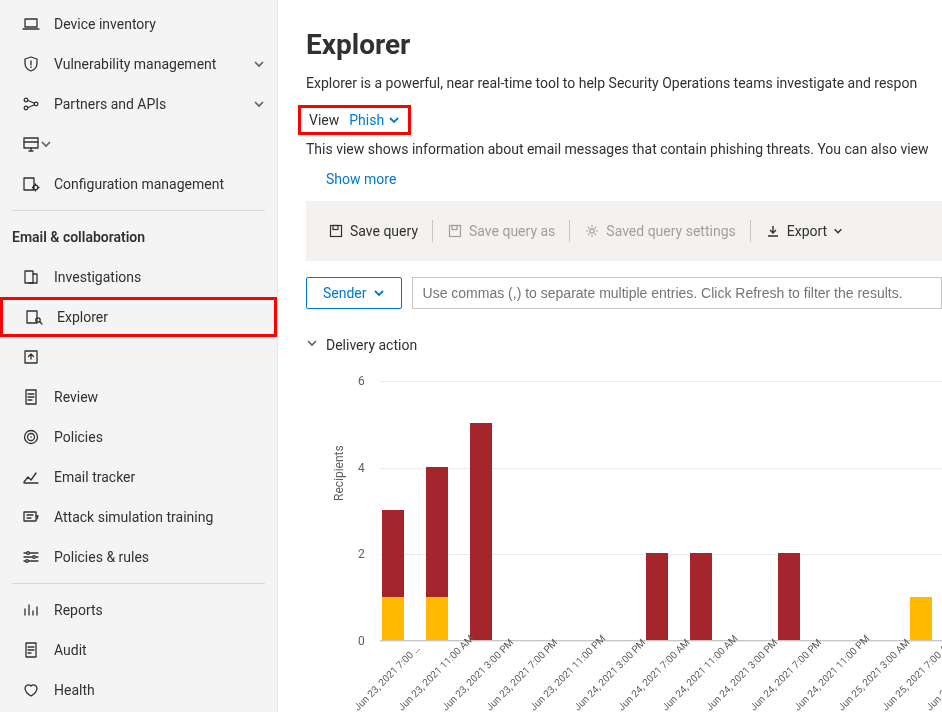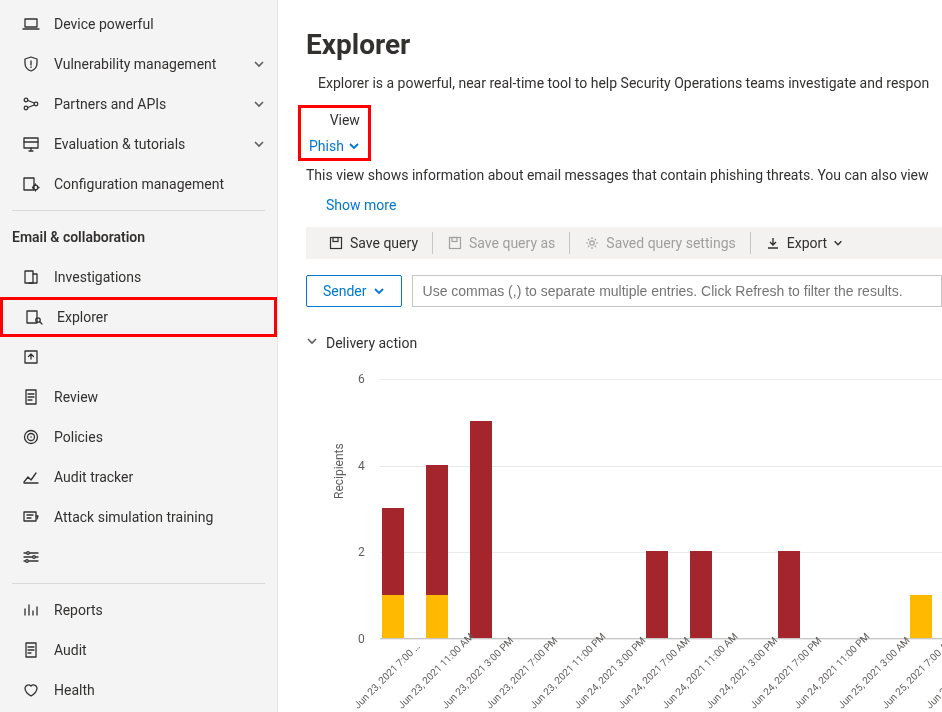--- a/index.html
+++ b/index.html
@@ -75,28 +75,27 @@
     flex: 1;
     padding: 18px 0 0 28px;
     overflow: hidden;
     position: relative;
   }
   h1.page-title {
     margin: 10px 0 14px 0;
     font-size: 28px;
     font-weight: 700;
   }
-  .description { color: #323130; margin-bottom: 14px; margin-left: 12px; }
+  .description { color: #323130; margin-bottom: 14px; }
 
   .view-row {
     display: flex;
-    align-items: flex-end;
+    align-items: flex-start;
     gap: 10px;
     margin-bottom: 6px;
-    flex-direction: column;
   }
   .view-label { color: #323130; }
   .view-select {
     color: #0078d4;
     display: inline-flex;
     align-items: center;
     gap: 4px;
     cursor: pointer;
   }
   .highlight-red-inline {
@@ -104,21 +103,21 @@
     padding: 4px 8px;
     margin-left: -8px;
   }
   .subdesc { margin-bottom: 2px; }
   .showmore { color: #0078d4; cursor: pointer; margin-bottom: 14px; display: inline-block; margin-left: 20px; margin-top: 12px;}
 
   .toolbar {
     background: #f3f2f1;
     display: flex;
     align-items: center;
-    height: 32px;
+    height: 60px;
     padding: 16px 8px;
     gap: 0;
     margin-bottom: 16px;
   }
   .toolbar .btn {
     display: inline-flex;
     align-items: center;
     gap: 6px;
     padding: 0 14px;
     height: 100%;
@@ -250,21 +249,21 @@
 
 <nav class="sidebar">
   <div id="sb-g1">
       <div class="item">
         <span class="icon">
           <svg width="18" height="18" viewBox="0 0 18 18">
             <rect x="3" y="4" width="12" height="8" stroke="currentColor" fill="none" stroke-width="1.3" stroke-linecap="round" stroke-linejoin="round"></rect>
             <path d="M1 14h16" stroke="currentColor" fill="none" stroke-width="1.3" stroke-linecap="round" stroke-linejoin="round"></path>
           </svg>
         </span>
-        <span class="label">Device powerful</span>
+        <span class="label">Device inventory</span>
       </div>
       <div class="item">
         <span class="icon">
           <svg width="18" height="18" viewBox="0 0 18 18">
             <path d="M9 2l6 2v4c0 4-3 7-6 8-3-1-6-4-6-8V4l6-2z" stroke="currentColor" fill="none" stroke-width="1.3" stroke-linecap="round" stroke-linejoin="round"></path>
             <path d="M9 6v4M9 12v.5" stroke="currentColor" fill="none" stroke-width="1.3" stroke-linecap="round" stroke-linejoin="round"></path>
           </svg>
         </span>
         <span class="label">Vulnerability management</span>
         <span class="chev">
@@ -289,21 +288,20 @@
           </svg>
         </span>
       </div>
       <div class="item">
         <span class="icon">
           <svg width="18" height="18" viewBox="0 0 18 18">
             <rect x="2" y="3" width="14" height="10" stroke="currentColor" fill="none" stroke-width="1.3" stroke-linecap="round" stroke-linejoin="round"></rect>
             <path d="M2 7h14M7 16h4M9 13v3" stroke="currentColor" fill="none" stroke-width="1.3" stroke-linecap="round" stroke-linejoin="round"></path>
           </svg>
         </span>
-        <span class="label">Evaluation &amp; tutorials</span>
         <span class="chev">
           <svg width="12" height="12" viewBox="0 0 12 12">
             <path d="M2 4l4 4 4-4" fill="none" stroke="#605e5c" stroke-width="1.6"></path>
           </svg>
         </span>
       </div>
       <div class="item">
         <span class="icon">
           <svg width="18" height="18" viewBox="0 0 18 18">
             <rect x="2" y="3" width="10" height="12" stroke="currentColor" fill="none" stroke-width="1.3" stroke-linecap="round" stroke-linejoin="round"></rect>
@@ -365,41 +363,42 @@
         </span>
         <span class="label">Policies</span>
       </div>
       <div class="item">
         <span class="icon">
           <svg width="18" height="18" viewBox="0 0 18 18">
             <path d="M2 14l4-5 3 3 5-7" stroke="currentColor" fill="none" stroke-width="1.3" stroke-linecap="round" stroke-linejoin="round"></path>
             <path d="M2 15h14" stroke="currentColor" fill="none" stroke-width="1.3" stroke-linecap="round" stroke-linejoin="round"></path>
           </svg>
         </span>
-        <span class="label">Audit tracker</span>
+        <span class="label">Email tracker</span>
       </div>
       <div class="item">
         <span class="icon">
           <svg width="18" height="18" viewBox="0 0 18 18">
             <rect x="2" y="4" width="12" height="9" stroke="currentColor" fill="none" stroke-width="1.3" stroke-linecap="round" stroke-linejoin="round"></rect>
             <path d="M14 8h2l-1 3" stroke="currentColor" fill="none" stroke-width="1.3" stroke-linecap="round" stroke-linejoin="round"></path>
             <path d="M5 7h6M5 10h4" stroke="currentColor" fill="none" stroke-width="1.3" stroke-linecap="round" stroke-linejoin="round"></path>
           </svg>
         </span>
         <span class="label">Attack simulation training</span>
       </div>
       <div class="item">
         <span class="icon">
           <svg width="18" height="18" viewBox="0 0 18 18">
             <path d="M2 5h14M2 9h14M2 13h14" stroke="currentColor" fill="none" stroke-width="1.3" stroke-linecap="round" stroke-linejoin="round"></path>
             <circle cx="6" cy="5" r="1.3" fill="#f4f4f4" stroke="currentColor" stroke-width="1.3" stroke-linecap="round" stroke-linejoin="round"></circle>
             <circle cx="12" cy="9" r="1.3" fill="#f4f4f4" stroke="currentColor" stroke-width="1.3" stroke-linecap="round" stroke-linejoin="round"></circle>
             <circle cx="5" cy="13" r="1.3" fill="#f4f4f4" stroke="currentColor" stroke-width="1.3" stroke-linecap="round" stroke-linejoin="round"></circle>
           </svg>
         </span>
+        <span class="label">Policies &amp; rules</span>
       </div>
     </div>
   <hr class="divider">
   <div id="sb-g3">
       <div class="item">
         <span class="icon">
           <svg width="18" height="18" viewBox="0 0 18 18">
             <path d="M3 14V8M7 14V4M11 14v-4M15 14V6" stroke="currentColor" fill="none" stroke-width="1.3" stroke-linecap="round" stroke-linejoin="round"></path>
           </svg>
         </span>

